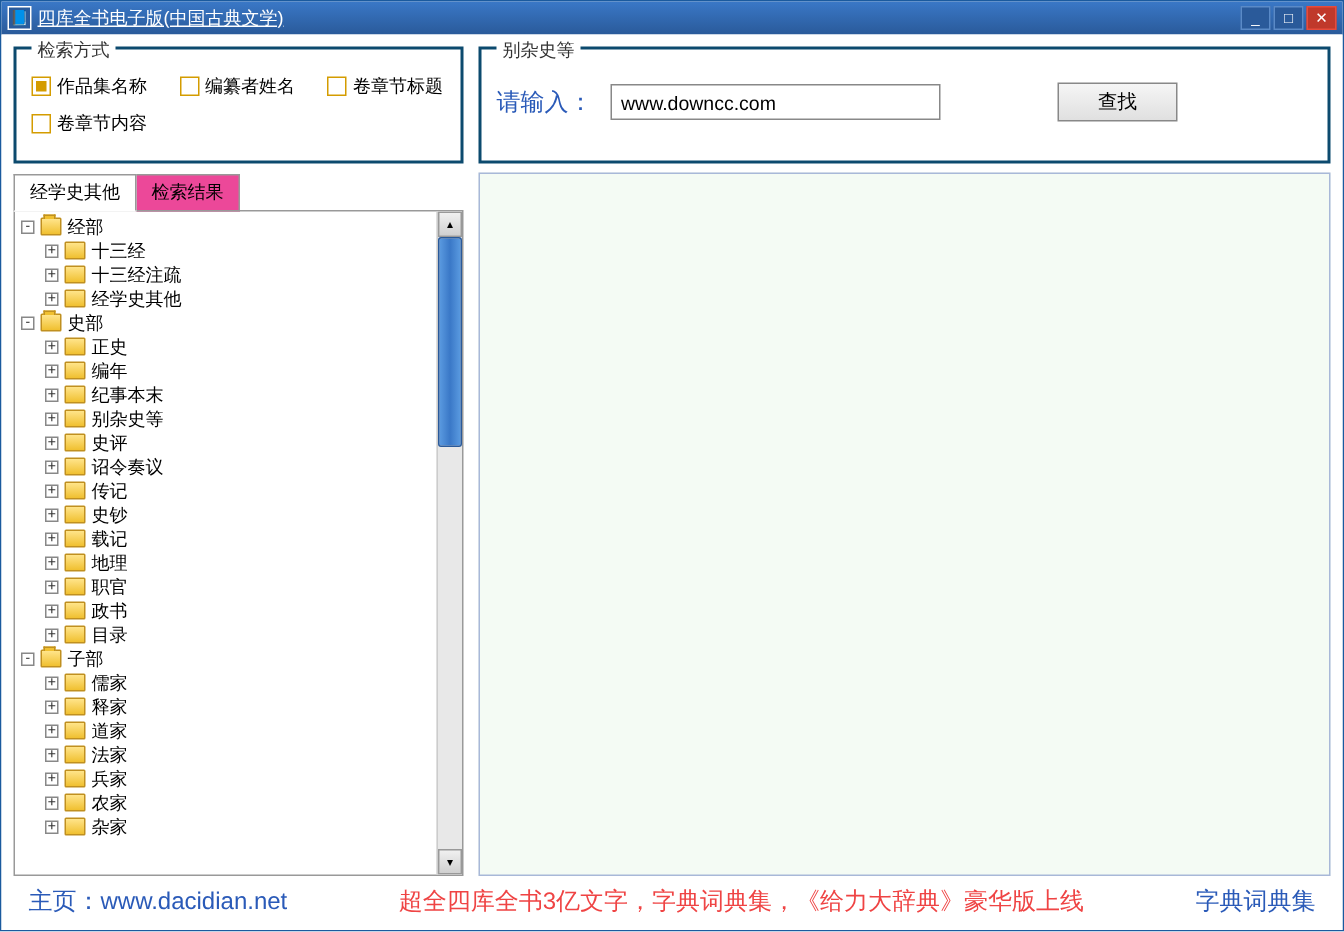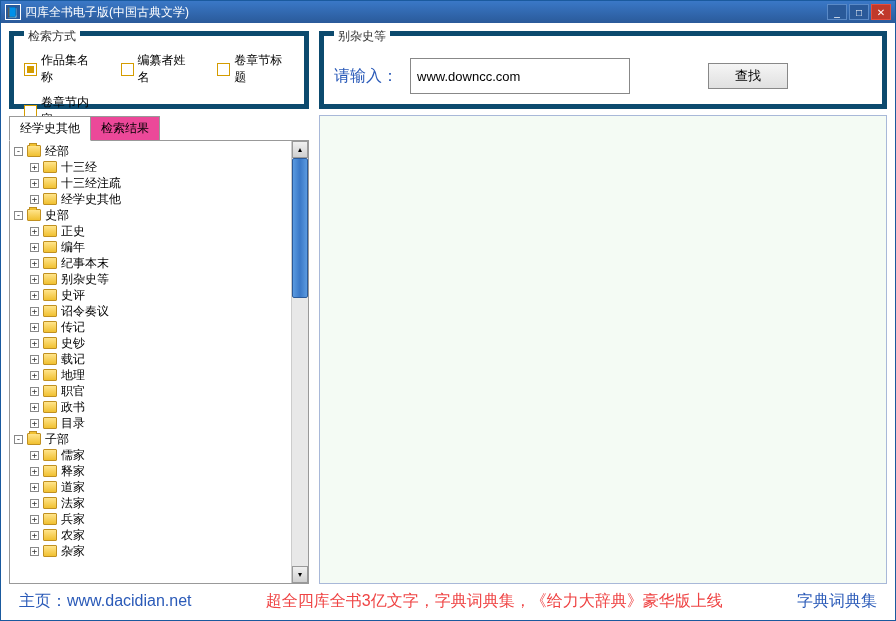--- a/index.html
+++ b/index.html
@@ -2,43 +2,43 @@
 <html><head>
 <meta charset="utf-8">
 <style>
 * { box-sizing: border-box; margin: 0; padding: 0; }
 body { font-family: "Microsoft YaHei", SimSun, sans-serif; font-size: 12px; background: #fff; width: 896px; height: 621px; overflow: hidden; }
 
 .window { width: 896px; height: 621px; border: 1px solid #1a5a9e; background: #fff; display: flex; flex-direction: column; }
 
 .titlebar { height: 22px; background: linear-gradient(#3a78c7, #2a5a9a); color: #fff; display: flex; align-items: center; padding: 0 4px; }
 .titlebar-icon { width: 16px; height: 16px; background: #2a5a9a; border: 1px solid #fff; margin-right: 4px; display: flex; align-items: center; justify-content: center; font-size: 10px; }
-.titlebar-text { flex: 1; font-size: 12px; }
+.titlebar-text { flex: 1; font-size: 12px; text-decoration: underline; }
 .titlebar-btns { display: flex; gap: 2px; }
 .titlebar-btn { width: 20px; height: 16px; background: #2a5a9a; border: 1px solid #5a8ac7; color: #fff; display: flex; align-items: center; justify-content: center; font-size: 10px; cursor: pointer; }
 .titlebar-btn.close { background: #c0392b; border-color: #e74c3c; }
 
 .content { flex: 1; padding: 8px; display: flex; flex-direction: column; gap: 6px; background: #fff; }
 
 .top-row { display: flex; gap: 10px; }
 
-.groupbox { border: 5px solid #0c4a6e; position: relative; padding: 12px 10px 10px; }
+.groupbox { border: 2px solid #0c4a6e; position: relative; padding: 12px 10px 10px; }
 .groupbox-title { position: absolute; top: -8px; left: 10px; background: #fff; padding: 0 4px; font-size: 12px; color: #333; }
 
 .search-mode { width: 300px; height: 78px; }
 .search-options { display: grid; grid-template-columns: 1fr 1fr 1fr; gap: 8px 20px; padding-top: 4px; }
 .checkbox-wrap { display: flex; align-items: center; gap: 4px; }
 .cb { width: 13px; height: 13px; border: 1px solid #d49c00; background: #fff; display: inline-block; position: relative; }
 .cb.checked::after { content: ""; position: absolute; left: 2px; top: 2px; width: 7px; height: 7px; background: #d49c00; }
 .checkbox-label { font-size: 12px; }
 
 .quick-search { flex: 1; height: 78px; }
 .quick-search-row { display: flex; align-items: center; gap: 8px; padding-top: 10px; }
 .prompt { color: #2a5ab8; font-size: 16px; margin-right: 4px; }
-.search-input { width: 220px; height: 36px; border: 1px solid #888; padding: 2px 6px; font-size: 13px; }
+.search-input { width: 220px; height: 24px; border: 1px solid #888; padding: 2px 6px; font-size: 13px; }
 .search-btn { width: 80px; height: 26px; border: 1px solid #888; background: linear-gradient(#f5f5f5, #e0e0e0); cursor: pointer; font-size: 13px; margin-left: 70px; }
 
 .mid-row { flex: 1; display: flex; gap: 10px; min-height: 0; }
 
 .left-panel { width: 300px; display: flex; flex-direction: column; }
 .tabs { display: flex; }
 .tab { border: 1px solid #999; padding: 3px 10px; font-size: 12px; background: #ec4899; cursor: pointer; position: relative; top: 1px; }
 .tab.active { background: #fff; border-bottom: 1px solid #fff; z-index: 1; }
 .tab:not(:first-child) { margin-left: -1px; }
 .tree-box { flex: 1; border: 1px solid #999; background: #fff; overflow: hidden; display: flex; }

